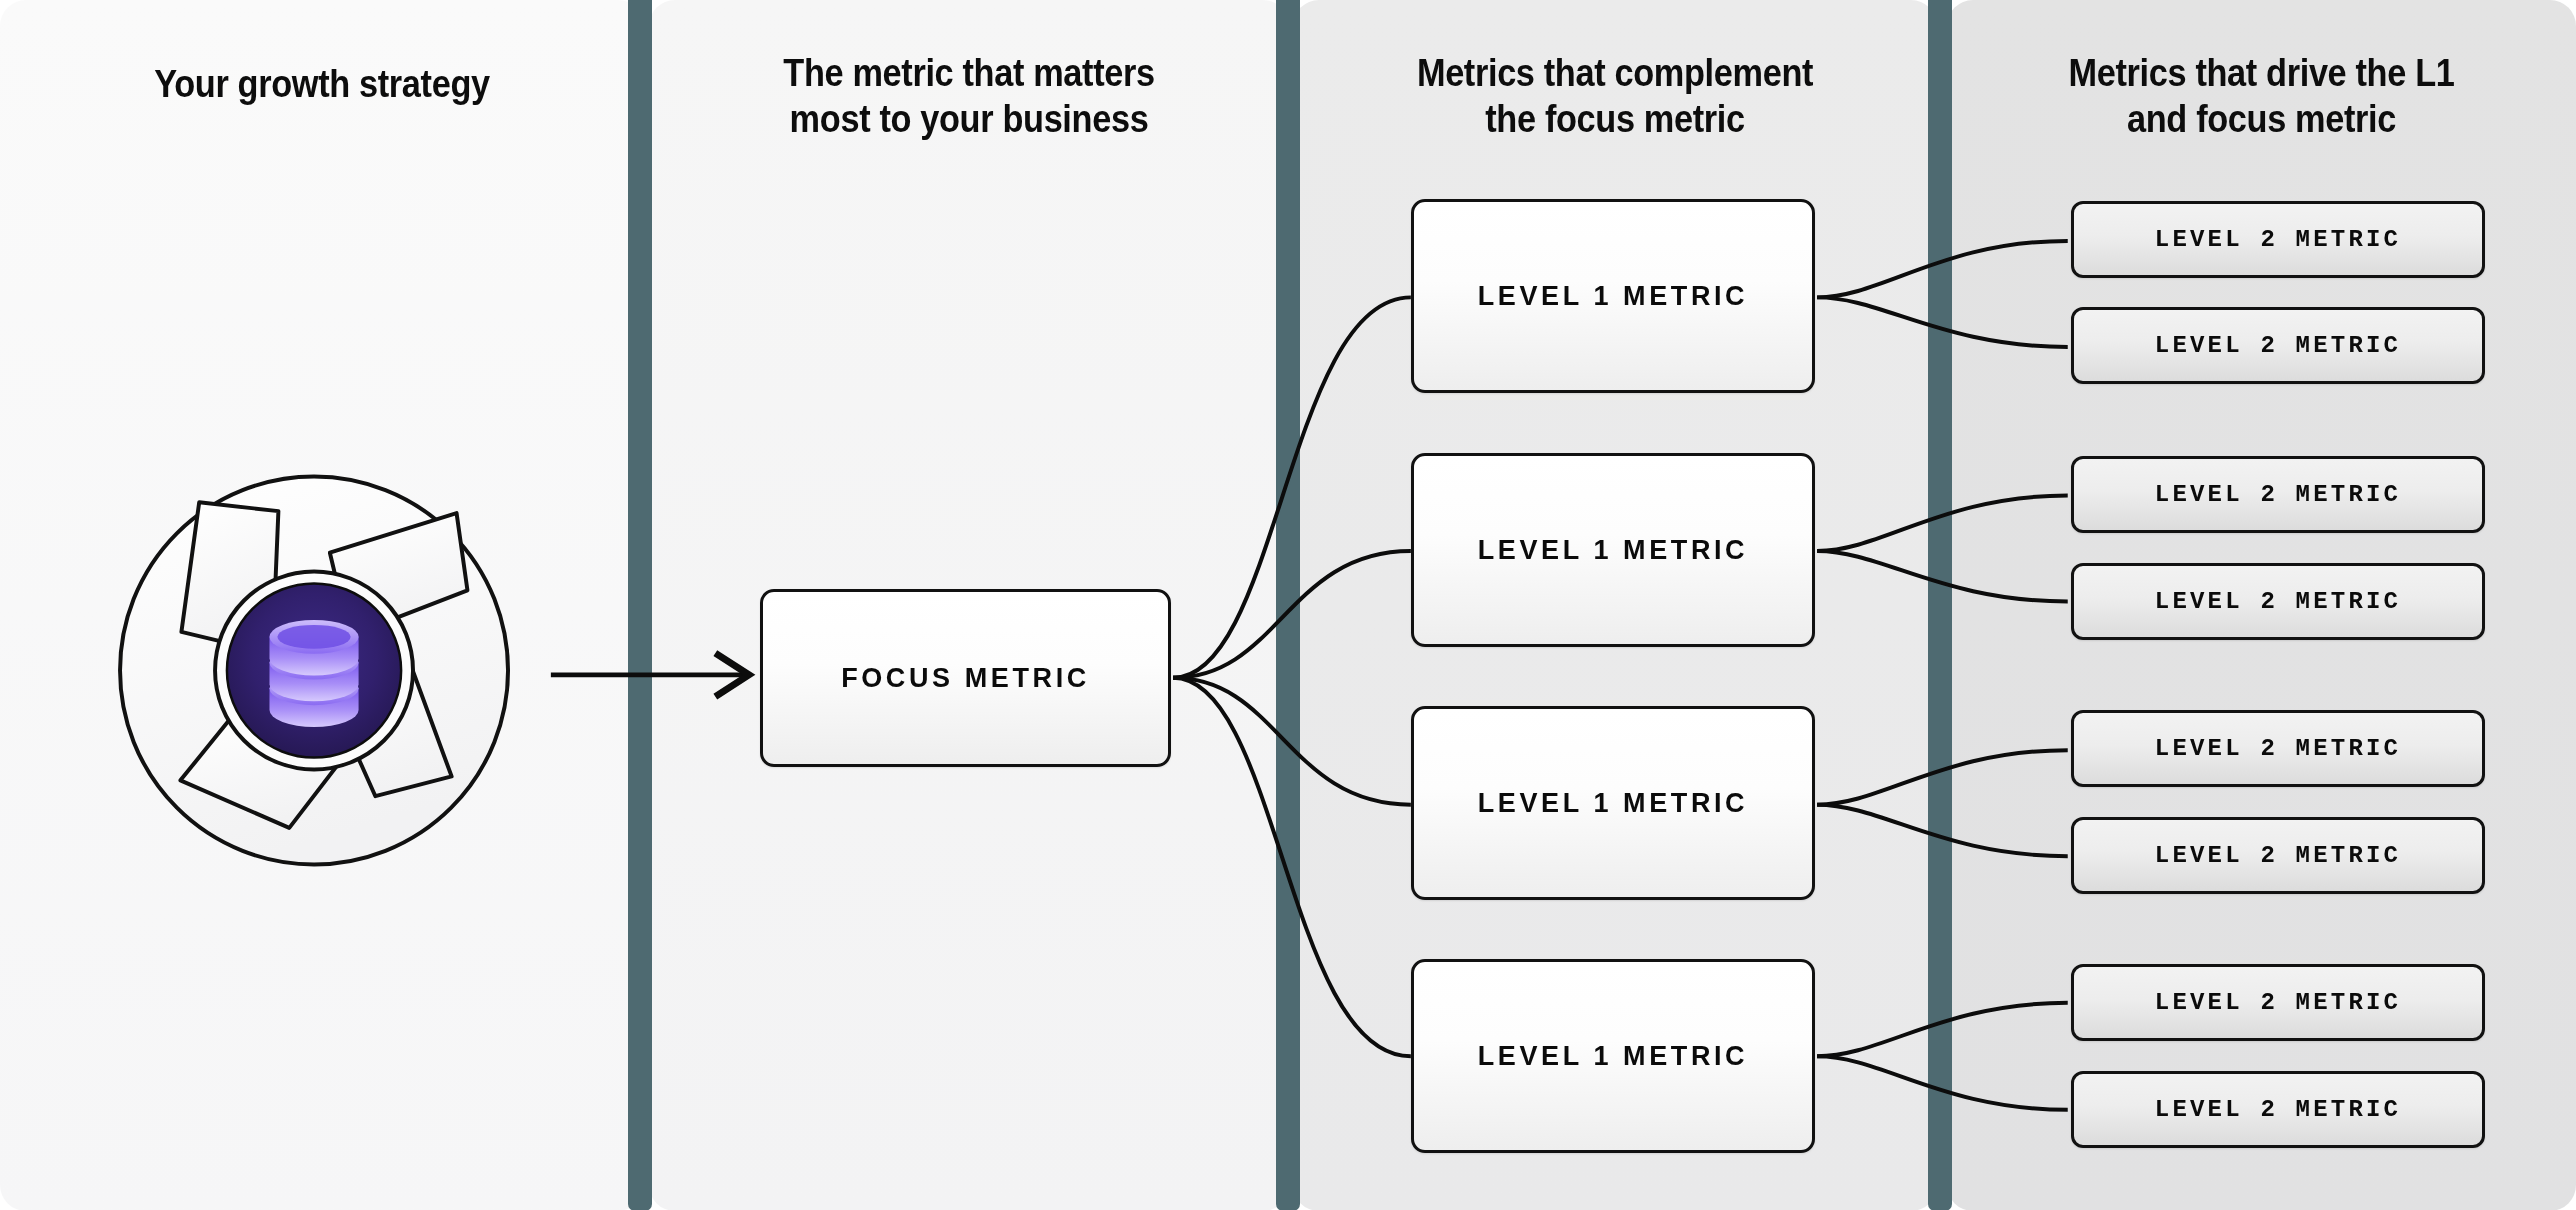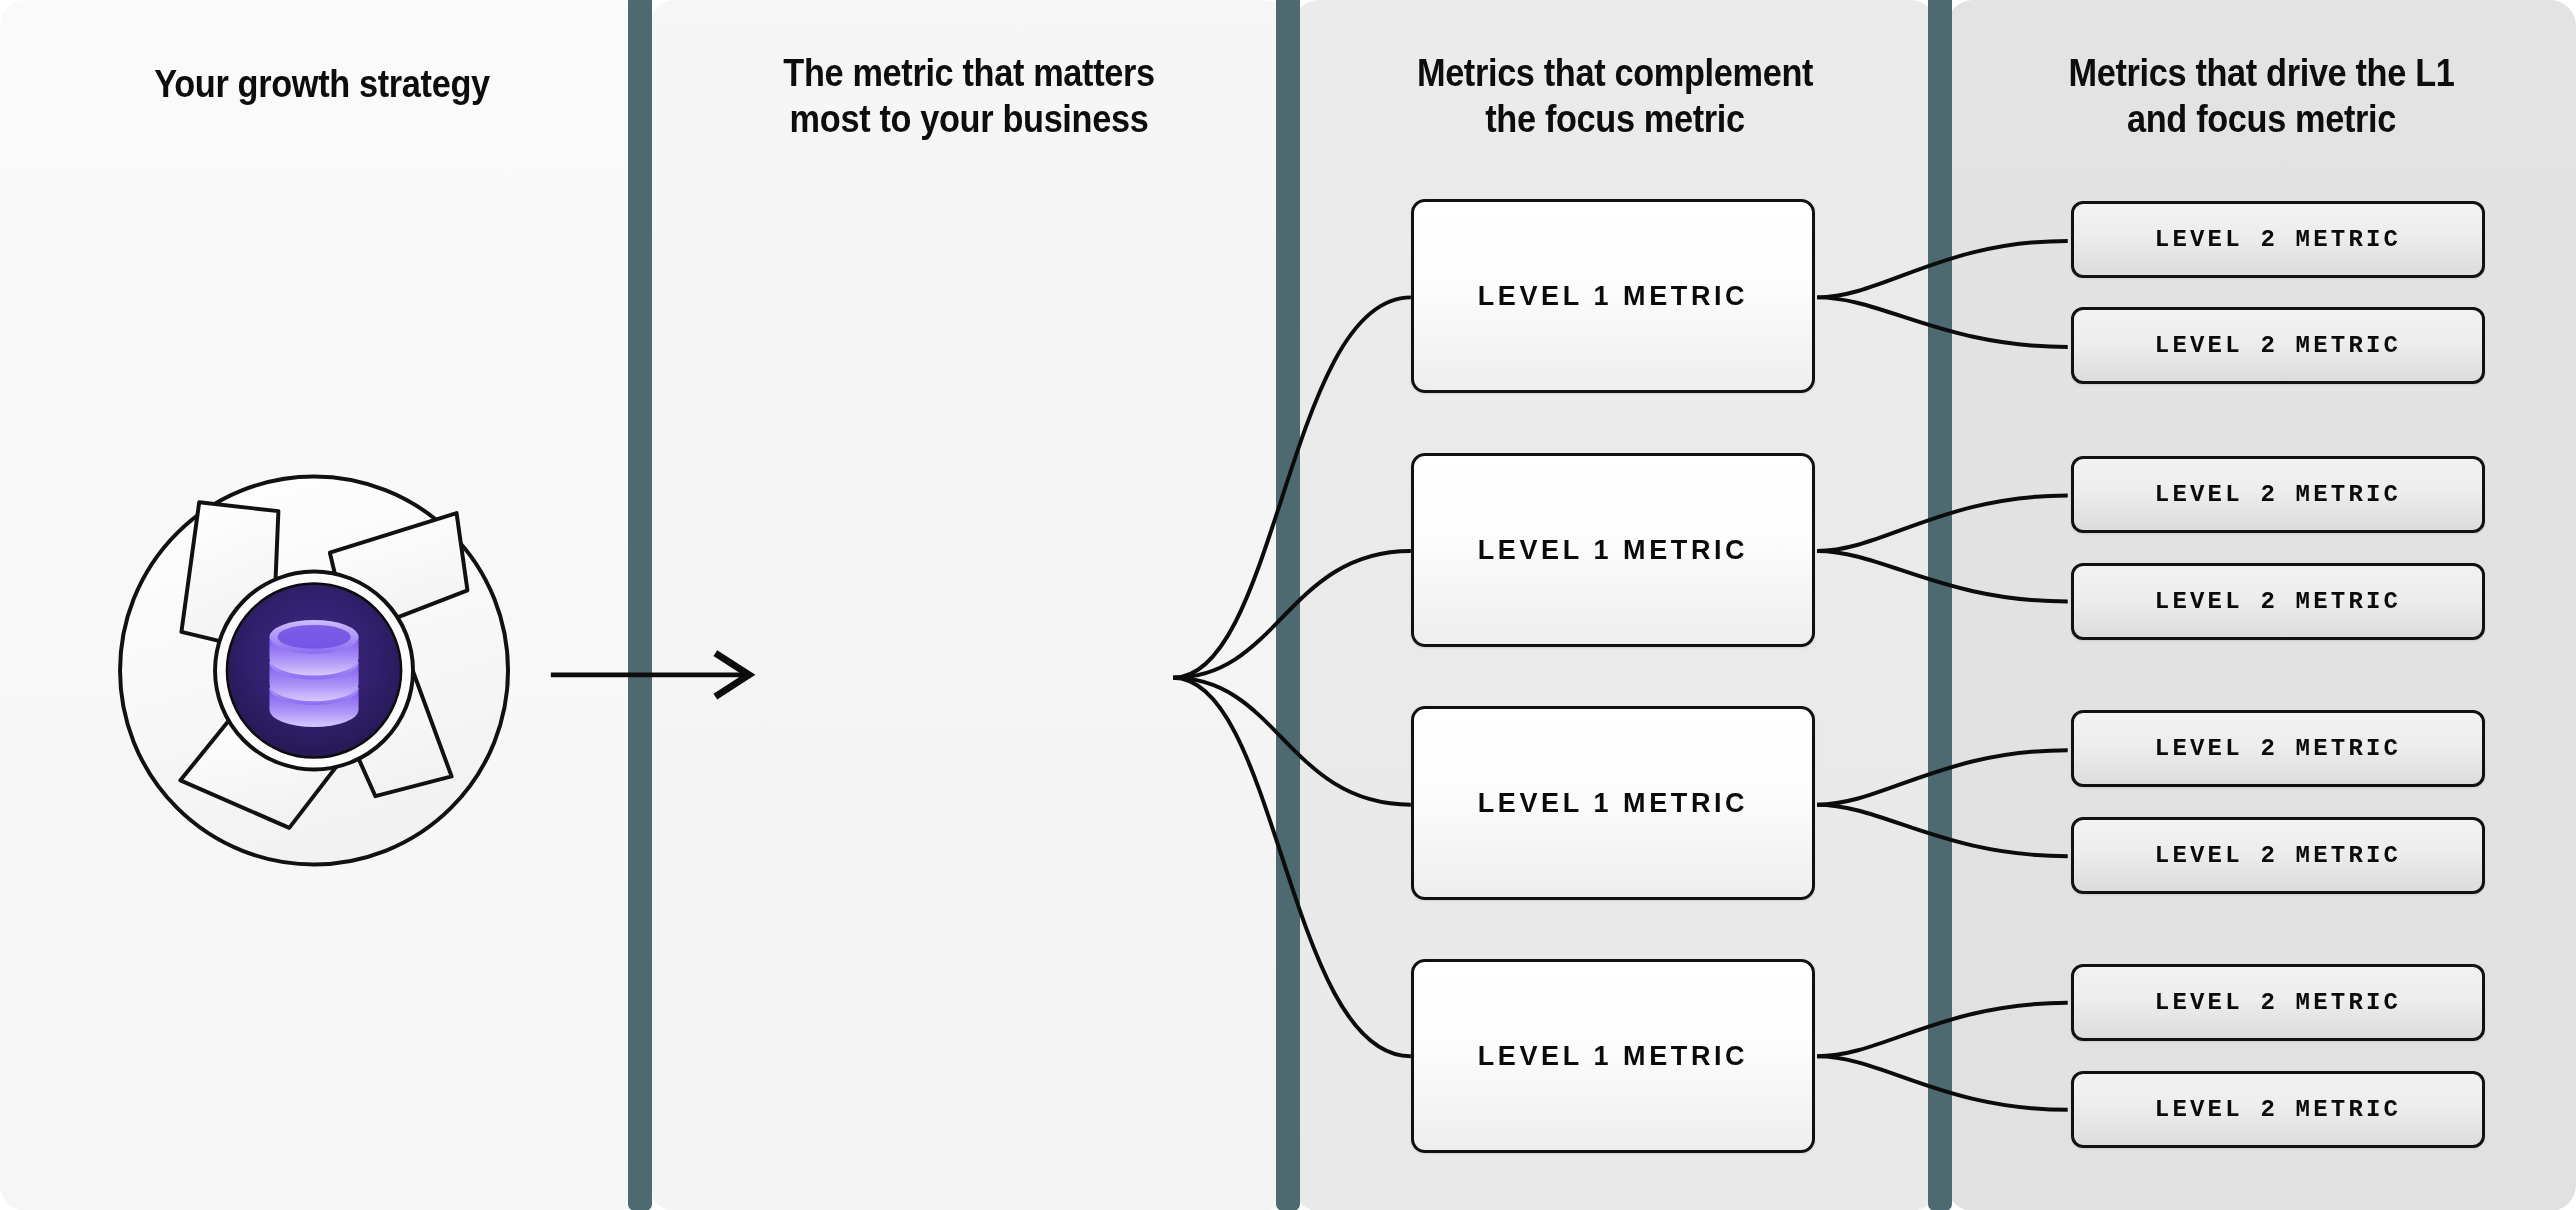--- a/index.html
+++ b/index.html
@@ -200,20 +200,21 @@
 
       <path d="M -45 -8 L -45 14 A 45 17 0 0 0 45 14 L 45 -8 Z" fill="url(#diskBody)"></path>
       <ellipse cx="0" cy="-8" rx="45" ry="17" fill="url(#diskTop)"></ellipse>
 
       <path d="M -45 -34 L -45 -12 A 45 17 0 0 0 45 -12 L 45 -34 Z" fill="url(#diskBody)"></path>
       <ellipse cx="0" cy="-34" rx="45" ry="17" fill="url(#diskTop)"></ellipse>
       <ellipse cx="0" cy="-34" rx="37" ry="12" fill="#6f4fe4" opacity="0.85"></ellipse>
     </g>
   </svg>
 
+  <div class="metric-box focus-box">FOCUS METRIC</div>
 
   <div class="metric-box l1-box" style="top:199px">LEVEL 1 METRIC</div>
   <div class="metric-box l1-box" style="top:453px">LEVEL 1 METRIC</div>
   <div class="metric-box l1-box" style="top:706px">LEVEL 1 METRIC</div>
   <div class="metric-box l1-box" style="top:959px">LEVEL 1 METRIC</div>
 
   <div class="metric-box l2-box" style="top:201px">LEVEL 2 METRIC</div>
   <div class="metric-box l2-box" style="top:307px">LEVEL 2 METRIC</div>
   <div class="metric-box l2-box" style="top:456px">LEVEL 2 METRIC</div>
   <div class="metric-box l2-box" style="top:563px">LEVEL 2 METRIC</div>

